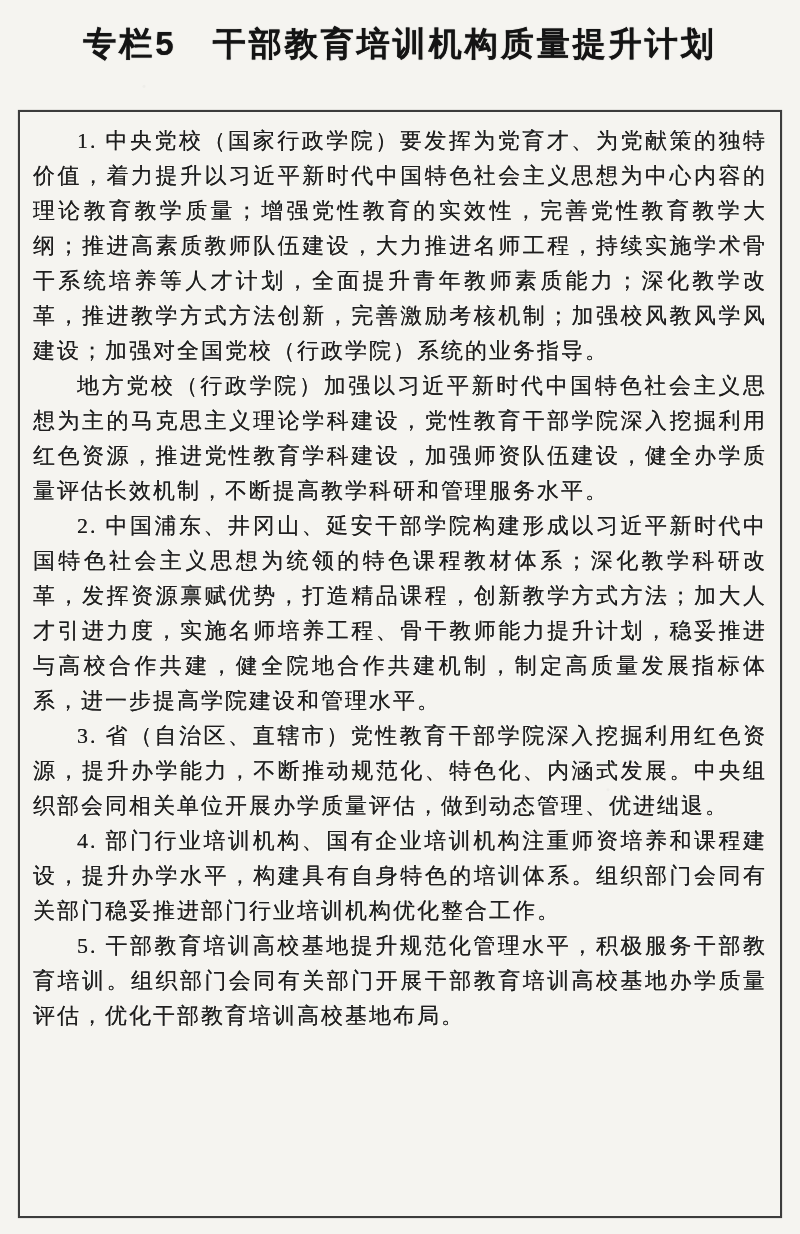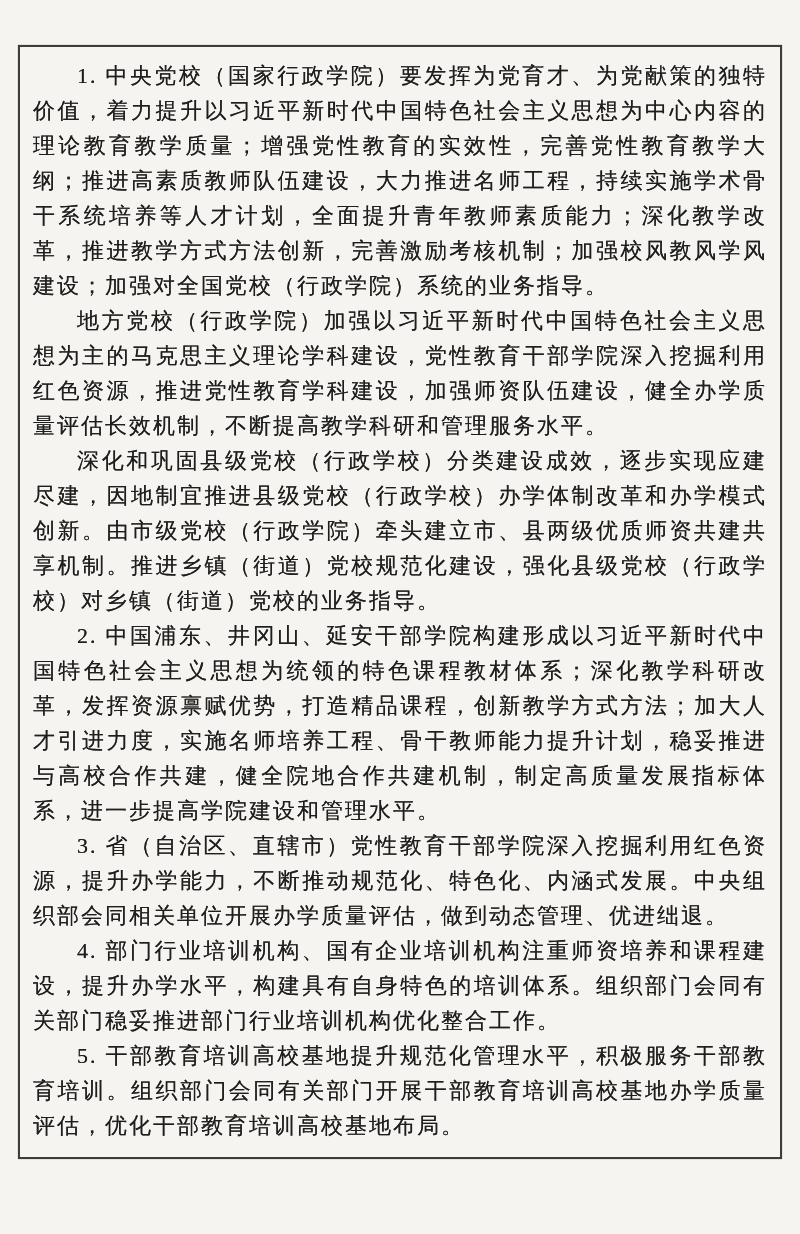--- a/index.html
+++ b/index.html
@@ -54,24 +54,24 @@
     text-indent: 2em;
     text-shadow: 0 0 0.6px rgba(30,30,30,0.8);
     word-break: break-all;
   }
 </style>
 </head>
 <body>
 
 <div class="page">
 
+  <h1 class="title">专栏5　干部教育培训机构质量提升计划</h1>
 
   <div class="content-box">
     <p class="para">1. 中央党校（国家行政学院）要发挥为党育才、为党献策的独特价值，着力提升以习近平新时代中国特色社会主义思想为中心内容的理论教育教学质量；增强党性教育的实效性，完善党性教育教学大纲；推进高素质教师队伍建设，大力推进名师工程，持续实施学术骨干系统培养等人才计划，全面提升青年教师素质能力；深化教学改革，推进教学方式方法创新，完善激励考核机制；加强校风教风学风建设；加强对全国党校（行政学院）系统的业务指导。</p>
     <p class="para">地方党校（行政学院）加强以习近平新时代中国特色社会主义思想为主的马克思主义理论学科建设，党性教育干部学院深入挖掘利用红色资源，推进党性教育学科建设，加强师资队伍建设，健全办学质量评估长效机制，不断提高教学科研和管理服务水平。</p>
-    <p class="para">深化和巩固县级党校（行政学校）分类建设成效，逐步实现应建尽建，因地制宜推进县级党校（行政学校）办学体制改革和办学模式创新。由市级党校（行政学院）牵头建立市、县两级优质师资共建共享机制。推进乡镇（街道）党校规范化建设，强化县级党校（行政学校）对乡镇（街道）党校的业务指导。</p>
     <p class="para">2. 中国浦东、井冈山、延安干部学院构建形成以习近平新时代中国特色社会主义思想为统领的特色课程教材体系；深化教学科研改革，发挥资源禀赋优势，打造精品课程，创新教学方式方法；加大人才引进力度，实施名师培养工程、骨干教师能力提升计划，稳妥推进与高校合作共建，健全院地合作共建机制，制定高质量发展指标体系，进一步提高学院建设和管理水平。</p>
     <p class="para">3. 省（自治区、直辖市）党性教育干部学院深入挖掘利用红色资源，提升办学能力，不断推动规范化、特色化、内涵式发展。中央组织部会同相关单位开展办学质量评估，做到动态管理、优进绌退。</p>
     <p class="para">4. 部门行业培训机构、国有企业培训机构注重师资培养和课程建设，提升办学水平，构建具有自身特色的培训体系。组织部门会同有关部门稳妥推进部门行业培训机构优化整合工作。</p>
     <p class="para">5. 干部教育培训高校基地提升规范化管理水平，积极服务干部教育培训。组织部门会同有关部门开展干部教育培训高校基地办学质量评估，优化干部教育培训高校基地布局。</p>
   </div>
 
 </div>
 
 </body></html>

